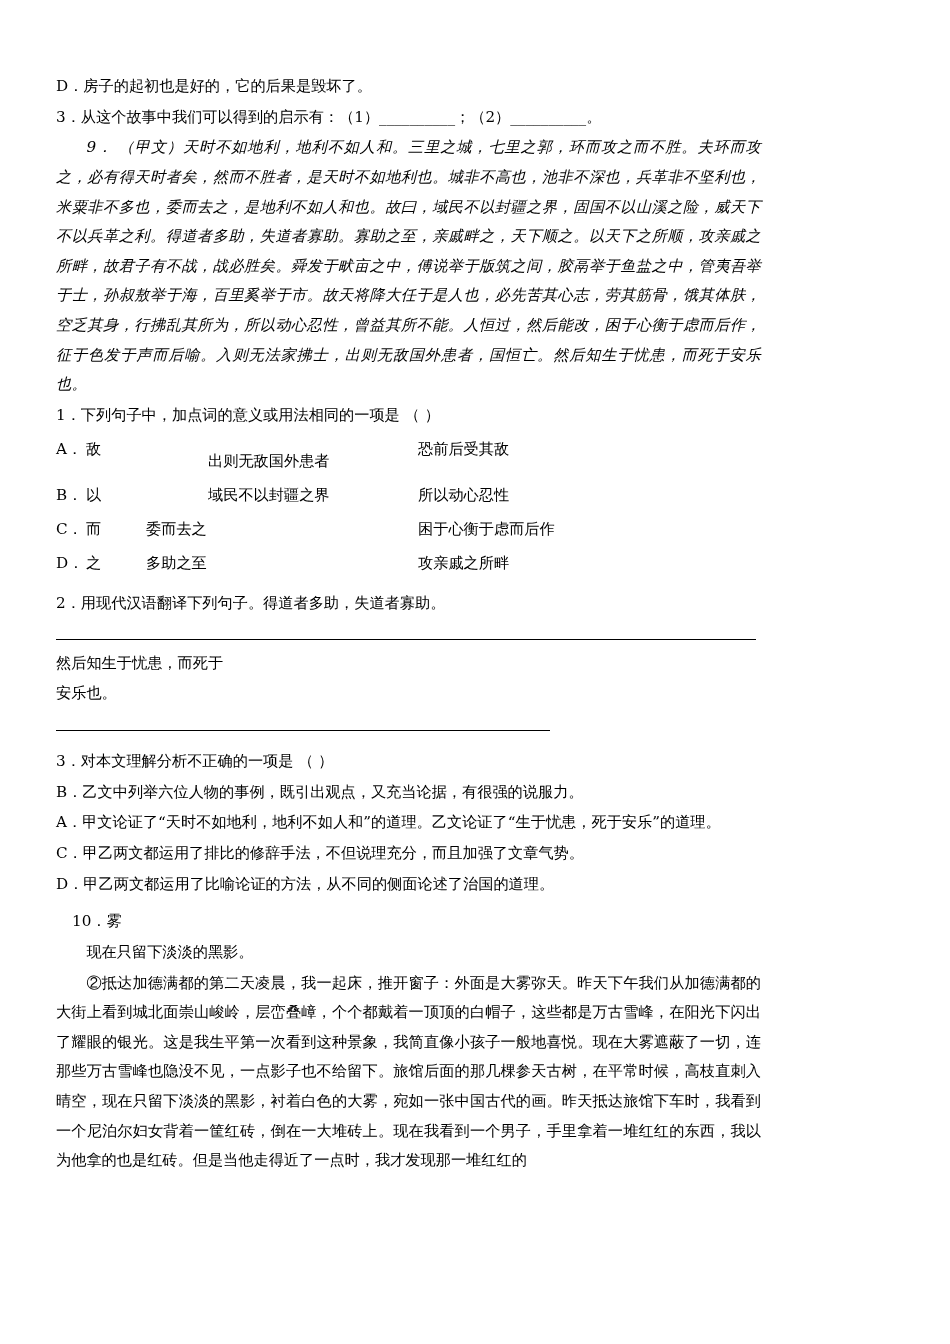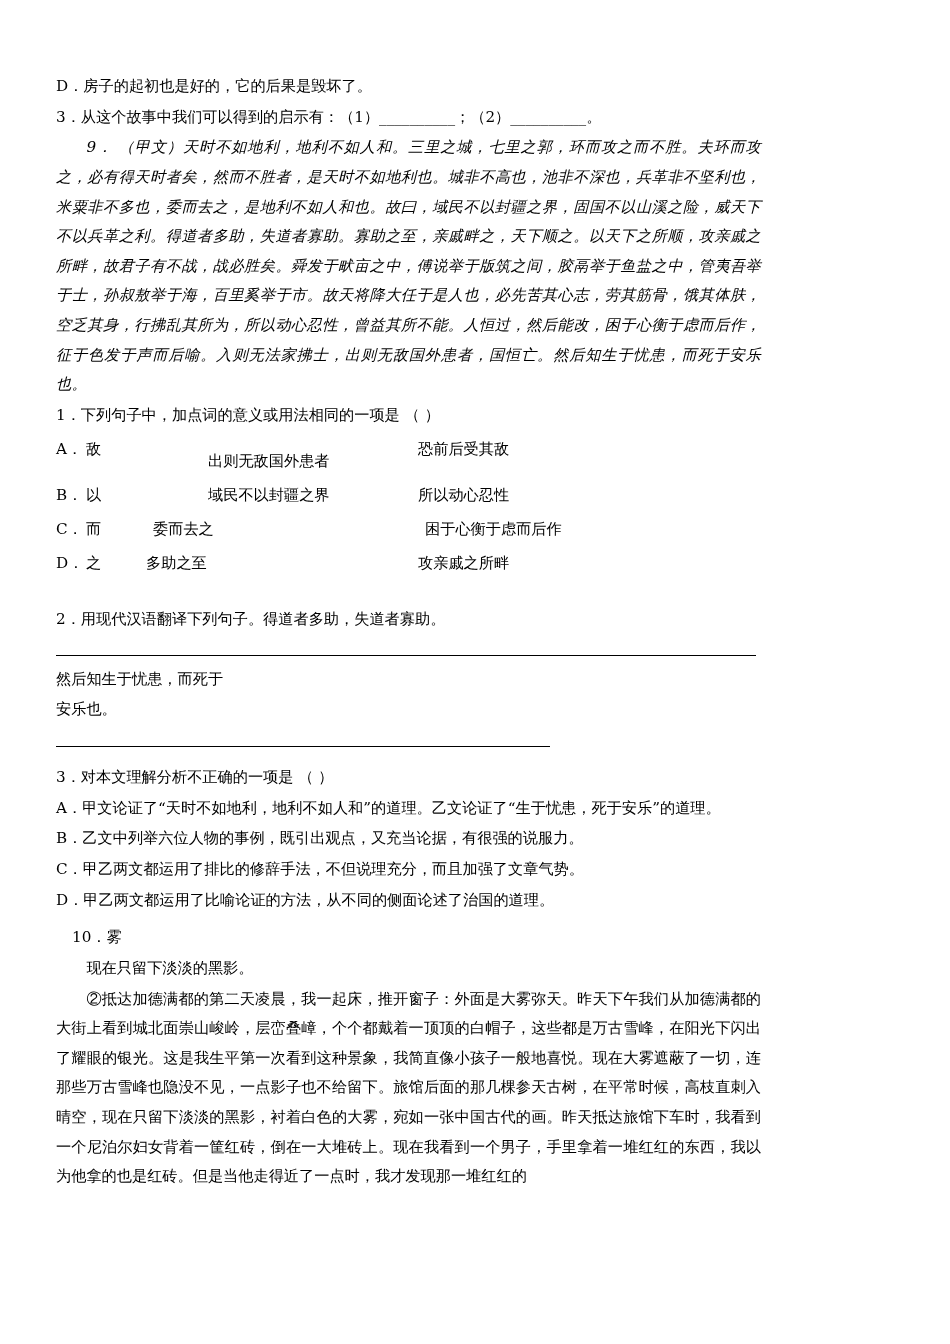--- a/index.html
+++ b/index.html
@@ -92,43 +92,43 @@
     </div>
     <div class="opt-row">
       <span class="opt-label">B．</span>
       <span class="opt-a">以</span>
       <span class="opt-a" style="flex:0 0 210px;width:210px;">域民不以封疆之界</span>
       <span class="opt-b">所以动心忍性</span>
     </div>
     <div class="opt-row">
       <span class="opt-label">C．</span>
       <span class="opt-a" style="flex:0 0 60px;width:60px;">而</span>
-      <span class="opt-a" style="flex:0 0 272px;width:272px;margin-left:7px;">委而去之</span>
+      <span class="opt-a" style="flex:0 0 272px;width:272px;">委而去之</span>
       <span class="opt-b">困于心衡于虑而后作</span>
     </div>
     <div class="opt-row">
       <span class="opt-label">D．</span>
       <span class="opt-a" style="flex:0 0 60px;width:60px;">之</span>
       <span class="opt-a" style="flex:0 0 272px;width:272px;">多助之至</span>
       <span class="opt-b">攻亲戚之所畔</span>
     </div>
 
-    <div class="p indent1" style="margin-top:24px;">2．用现代汉语翻译下列句子。得道者多助，失道者寡助。</div>
+    <div class="p indent1" style="margin-top:8px;">2．用现代汉语翻译下列句子。得道者多助，失道者寡助。</div>
 
     <div class="p indent1">
       <span class="inline-fill" style="min-width:700px;"></span><span>然后知生于忧患，而死于</span>
     </div>
     <div class="p indent1">安乐也。</div>
 
     <div class="spacer-sm"></div>
     <div class="rule-short"></div>
 
     <div class="p indent1">3．对本文理解分析不正确的一项是 （    ）</div>
+    <div class="p indent1">B．乙文中列举六位人物的事例，既引出观点，又充当论据，有很强的说服力。</div>
     <div class="p indent1">A．甲文论证了“天时不如地利，地利不如人和”的道理。乙文论证了“生于忧患，死于安乐”的道理。</div>
-    <div class="p indent1">B．乙文中列举六位人物的事例，既引出观点，又充当论据，有很强的说服力。</div>
     <div class="p indent1">C．甲乙两文都运用了排比的修辞手法，不但说理充分，而且加强了文章气势。</div>
     <div class="p indent1">D．甲乙两文都运用了比喻论证的方法，从不同的侧面论述了治国的道理。</div>
 
     <div class="p indent1 title-line">10．雾</div>
 
     <div class="p indent2">现在只留下淡淡的黑影。</div>
     <div class="p indent2">②抵达加德满都的第二天凌晨，我一起床，推开窗子：外面是大雾弥天。昨天下午我们从加德满都的大街上看到城北面崇山峻岭，层峦叠嶂，个个都戴着一顶顶的白帽子，这些都是万古雪峰，在阳光下闪出了耀眼的银光。这是我生平第一次看到这种景象，我简直像小孩子一般地喜悦。现在大雾遮蔽了一切，连那些万古雪峰也隐没不见，一点影子也不给留下。旅馆后面的那几棵参天古树，在平常时候，高枝直刺入晴空，现在只留下淡淡的黑影，衬着白色的大雾，宛如一张中国古代的画。昨天抵达旅馆下车时，我看到一个尼泊尔妇女背着一筐红砖，倒在一大堆砖上。现在我看到一个男子，手里拿着一堆红红的东西，我以为他拿的也是红砖。但是当他走得近了一点时，我才发现那一堆红红的</div>
 
   </div>
 </div>

